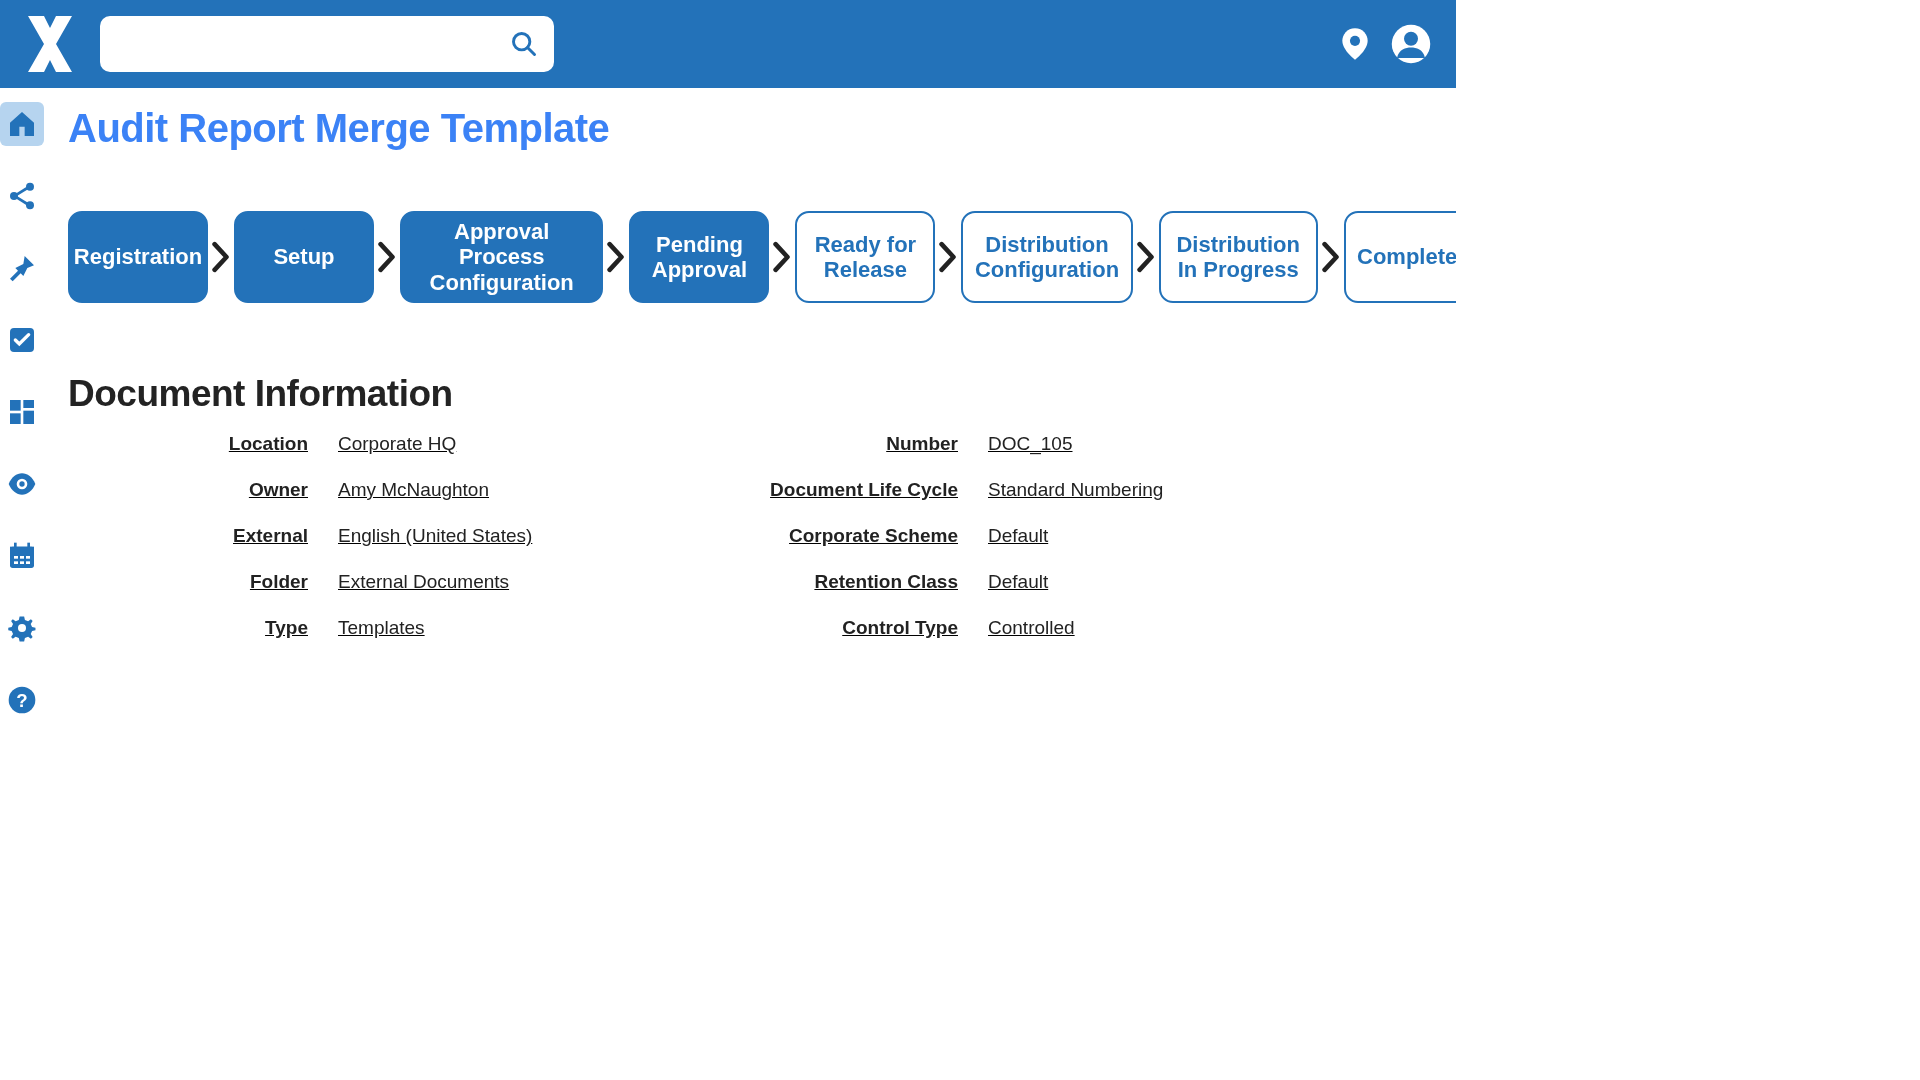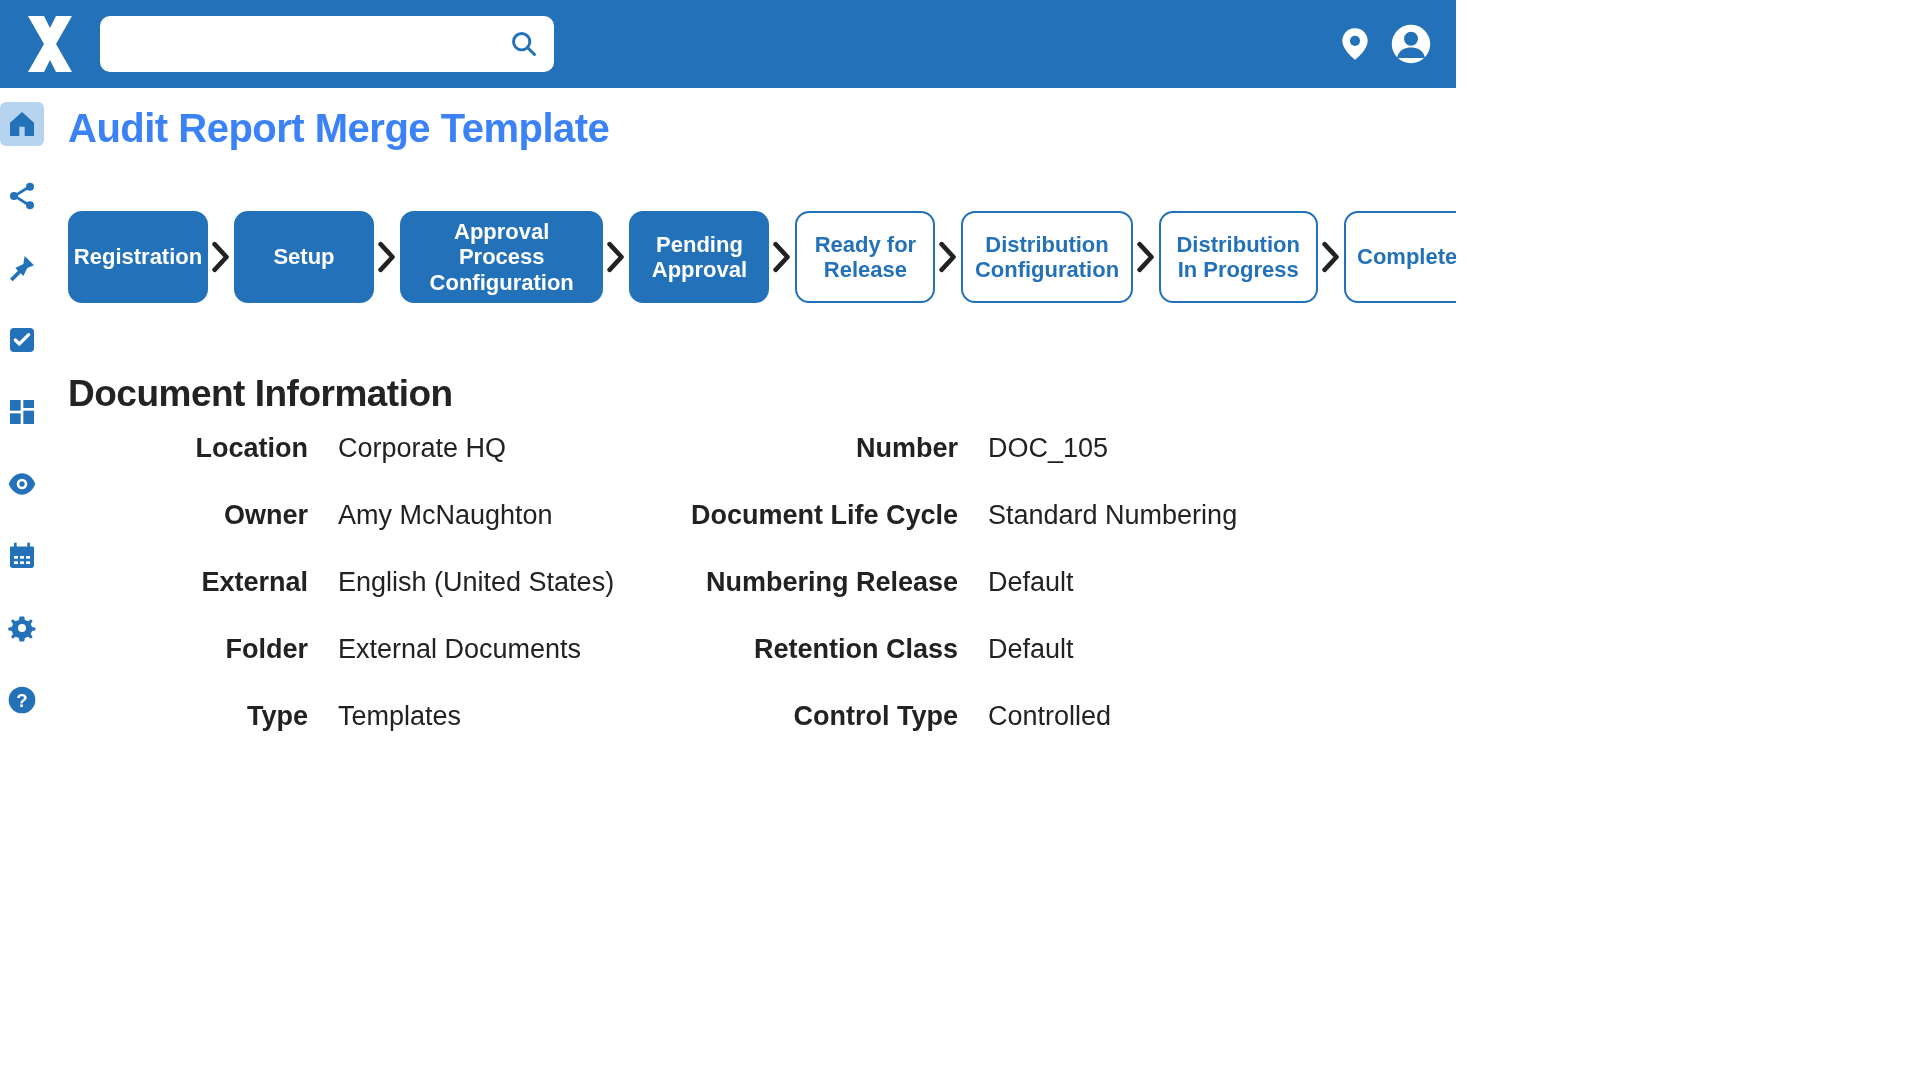--- a/index.html
+++ b/index.html
@@ -132,22 +132,23 @@
 .section-title {
   font-size: 37px;
   font-weight: 700;
   color: #232323;
   margin-bottom: 18px;
   letter-spacing: -0.5px;
 }
 .info-grid {
   display: grid;
   grid-template-columns: 270px 320px 330px 320px;
-  row-gap: 36px;
-  font-size: 27px;
+  row-gap: 24px;
+  font-size: 19px;
+  text-decoration: underline;
 }
 .info-label {
   font-weight: 700;
   text-align: right;
   padding-right: 30px;
   color: #222;
 }
 .info-value {
   font-weight: 400;
   color: #222;
@@ -296,21 +297,21 @@
         <div class="info-label">Location</div>
         <div class="info-value">Corporate HQ</div>
         <div class="info-label">Number</div>
         <div class="info-value">DOC_105</div>
         <div class="info-label">Owner</div>
         <div class="info-value">Amy McNaughton</div>
         <div class="info-label">Document Life Cycle</div>
         <div class="info-value">Standard Numbering</div>
         <div class="info-label">External</div>
         <div class="info-value">English (United States)</div>
-        <div class="info-label">Numbering Release</div>
+        <div class="info-label">Corporate Scheme</div>
         <div class="info-value">Default</div>
         <div class="info-label">Folder</div>
         <div class="info-value">External Documents</div>
         <div class="info-label">Retention Class</div>
         <div class="info-value">Default</div>
         <div class="info-label">Type</div>
         <div class="info-value">Templates</div>
         <div class="info-label">Control Type</div>
         <div class="info-value">Controlled</div>
       </div>

